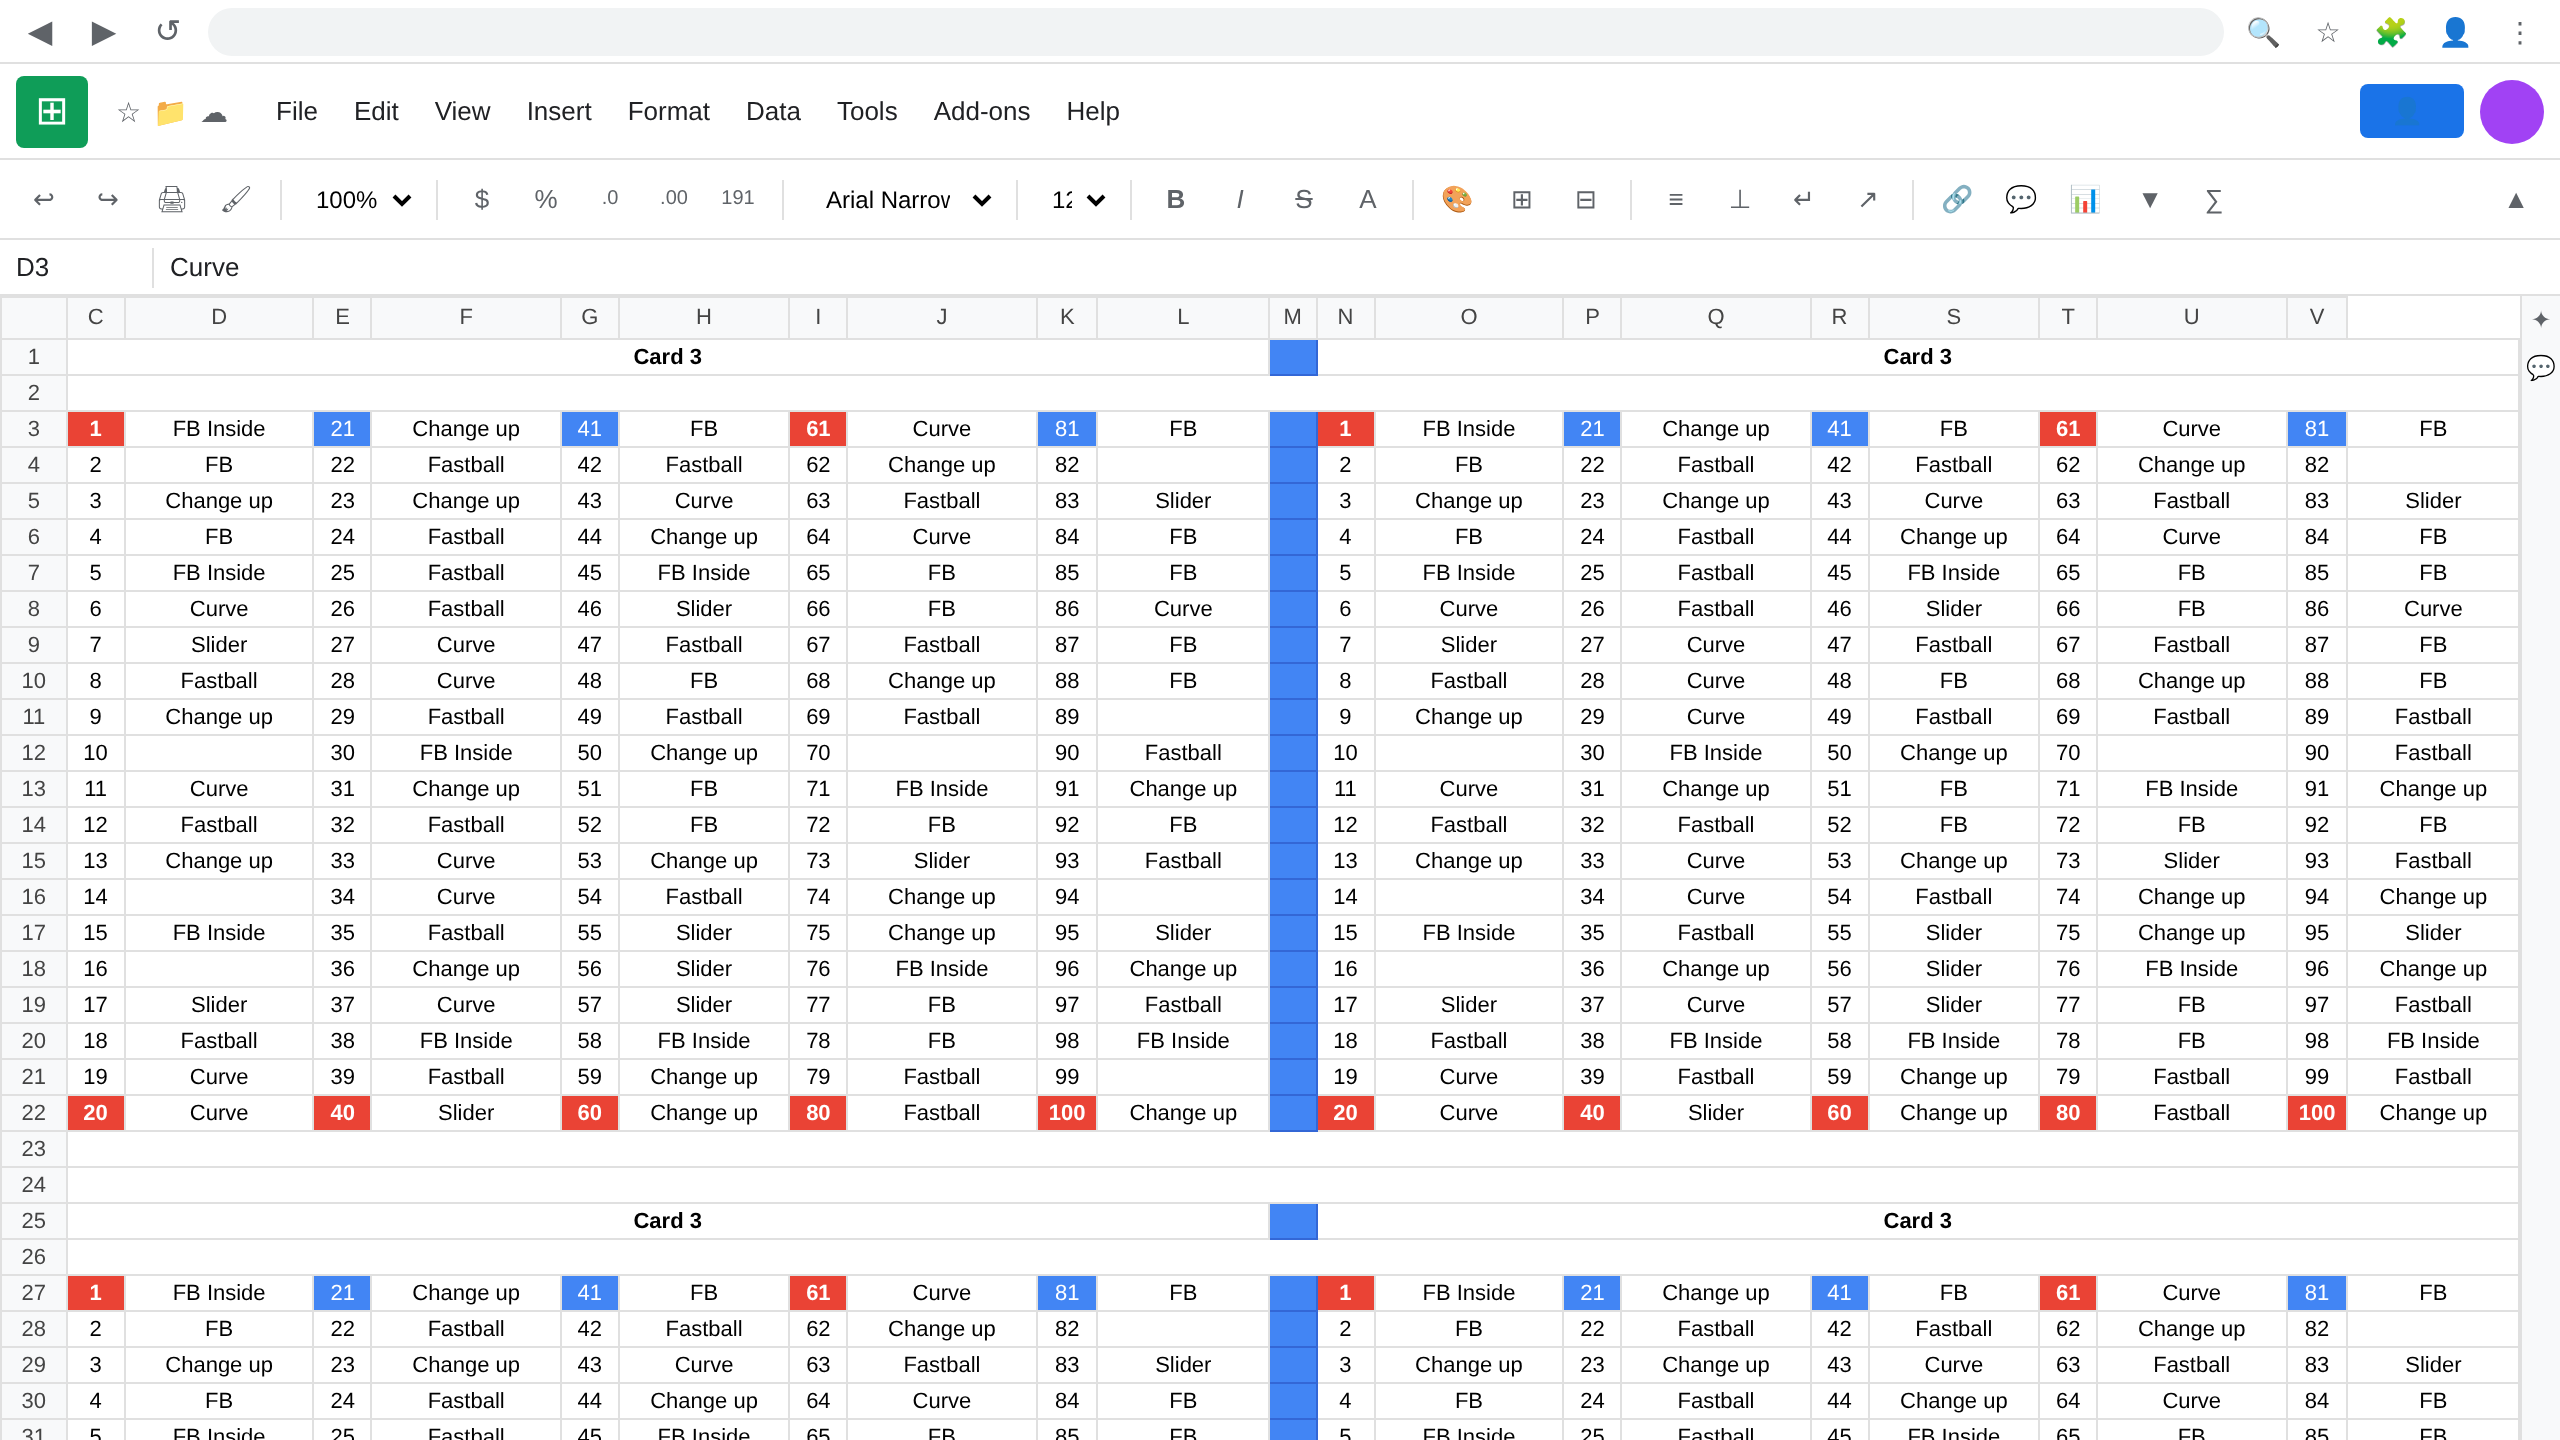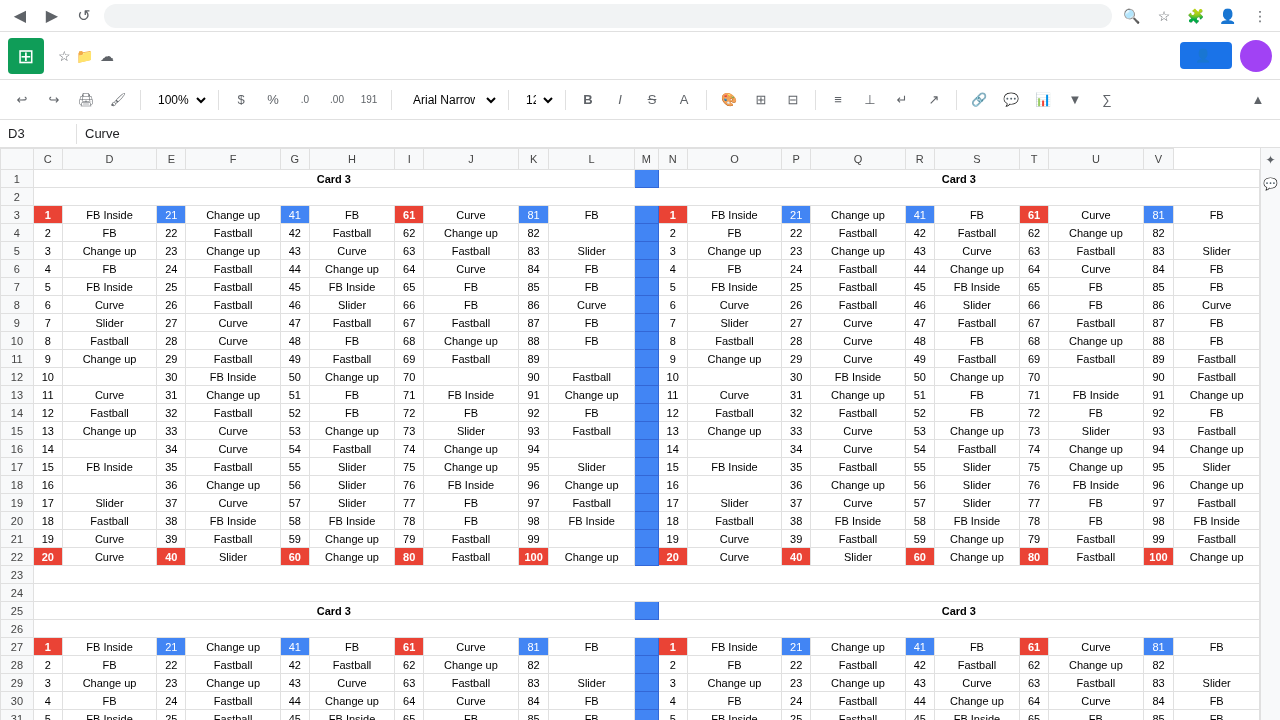--- a/index.html
+++ b/index.html
@@ -69,20 +69,31 @@
   <div class="app-logo">
     <span style="font-size:20px;">⊞</span>
   </div>
   <div class="app-title-area">
     <div style="display:flex;align-items:center;gap:6px;">
       <span class="app-title"></span>
       <span style="color:#5f6368;font-size:14px;">☆</span>
       <span style="color:#5f6368;font-size:14px;">📁</span>
       <span style="color:#5f6368;font-size:14px;">☁</span>
     </div>
+  </div>
+  <div class="menu-bar">
+    <div class="menu-item">File</div>
+    <div class="menu-item">Edit</div>
+    <div class="menu-item">View</div>
+    <div class="menu-item">Insert</div>
+    <div class="menu-item">Format</div>
+    <div class="menu-item">Data</div>
+    <div class="menu-item">Tools</div>
+    <div class="menu-item">Add-ons</div>
+    <div class="menu-item">Help</div>
   </div>
   <div class="header-right">
     <span class="last-edit"></span>
     <button class="share-btn">
       <span>👤</span>
       <span></span>
     </button>
     <div class="avatar"></div>
   </div>
 </div>

